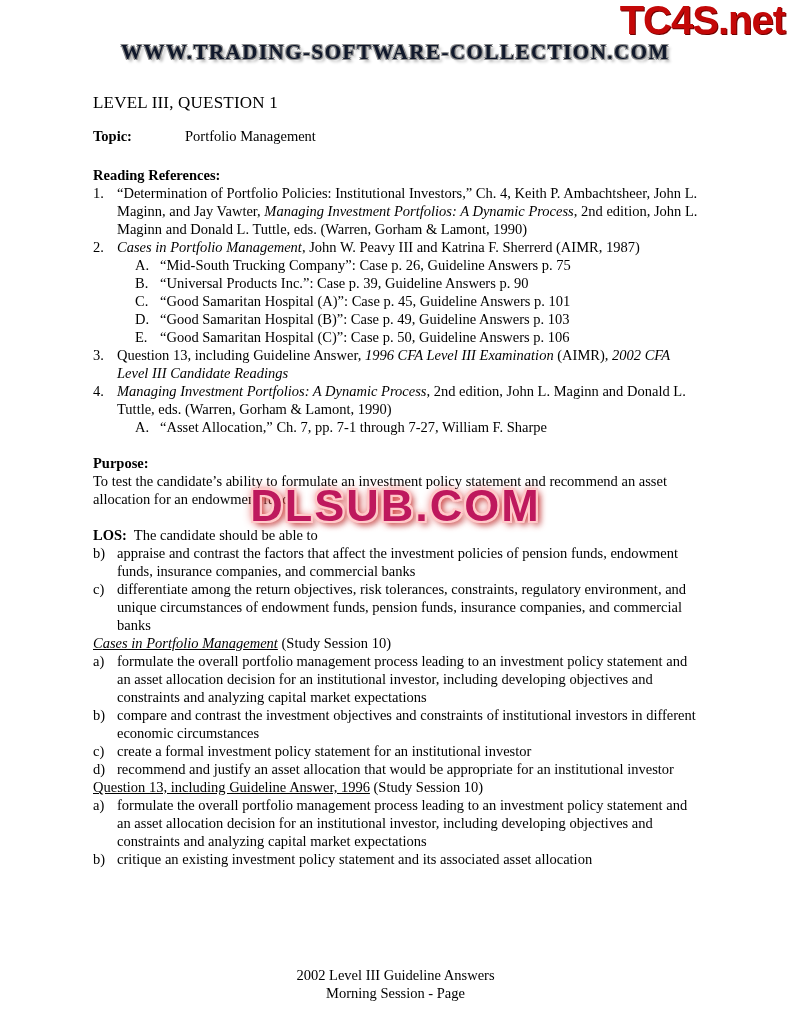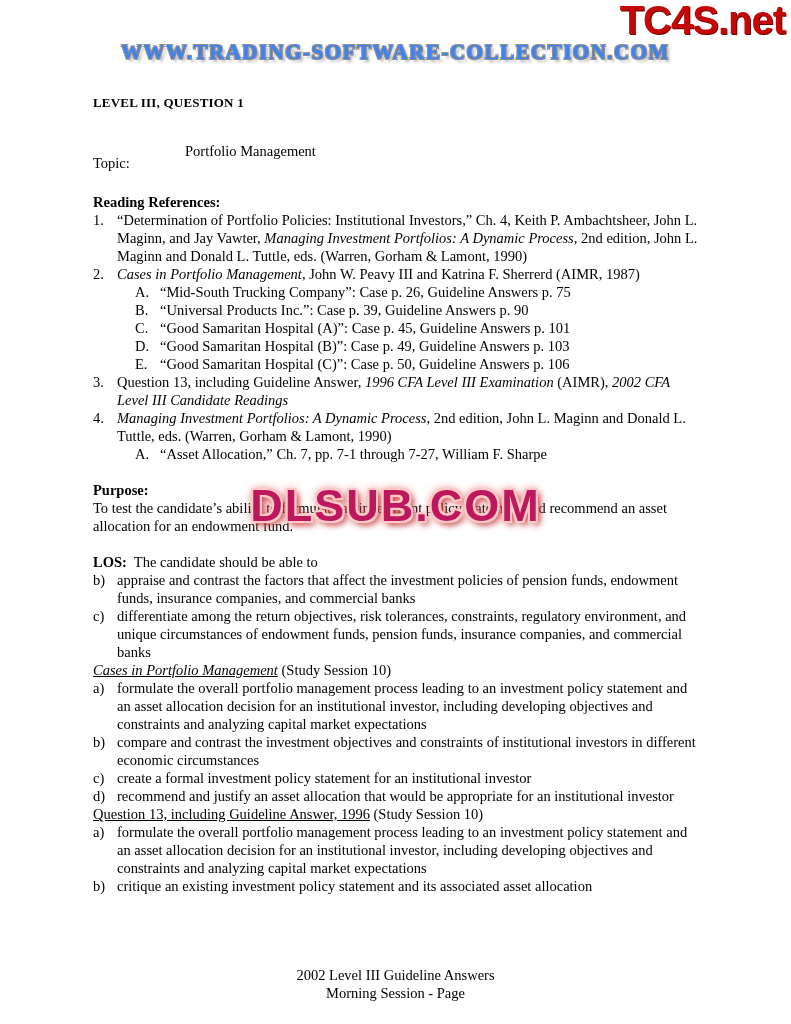--- a/index.html
+++ b/index.html
@@ -16,28 +16,28 @@
   .content {
     position: absolute;
     left: 93px;
     top: 0;
     width: 607px;
     font-size: 14.5px;
     line-height: 18px;
   }
   .doc-title {
     margin-top: 94px;
-    margin-bottom: 30px;
-    font-size: 13px;
-    font-weight: bold;
+    margin-bottom: 15px;
+    font-size: 17px;
+    font-weight: normal;
     letter-spacing: 0.2px;
   }
   .meta { margin-bottom: 21px; }
   .meta-row { display: flex; }
-  .meta-label { width: 92px; font-weight: normal; margin-top: 12px; }
+  .meta-label { width: 92px; font-weight: bold; }
   .section-heading { font-weight: bold; }
   .block { margin-bottom: 18px; }
   .li { position: relative; padding-left: 24px; }
   .li > .num { position: absolute; left: 0; top: 0; }
   .sub { position: relative; margin-left: 18px; padding-left: 25px; }
   .sub > .num { position: absolute; left: 0; top: 0; }
   .los-heading { }
   .seg-n { }
   .seg-i { font-style: italic; }
   .seg-u { text-decoration: underline; }
@@ -61,21 +61,21 @@
   .wm-url {
     position: absolute;
     top: 40px;
     left: 50%;
     transform: translateX(-50%);
     white-space: nowrap;
     font-family: "Liberation Serif", serif;
     font-weight: bold;
     font-size: 21px;
     letter-spacing: 1.5px;
-    color: #3b82f6;
+    color: #0f172a;
     text-shadow: 1px 1px 0 #8f8f8f, -1px -1px 0 #8f8f8f, 1px -1px 0 #8f8f8f, -1px 1px 0 #8f8f8f, 3px 3px 3px #b5b5b5;
     z-index: 30;
   }
   .wm-dlsub {
     position: absolute;
     top: 482px;
     left: 50%;
     transform: translateX(-50%);
     font-family: "Liberation Sans", sans-serif;
     font-weight: bold;

